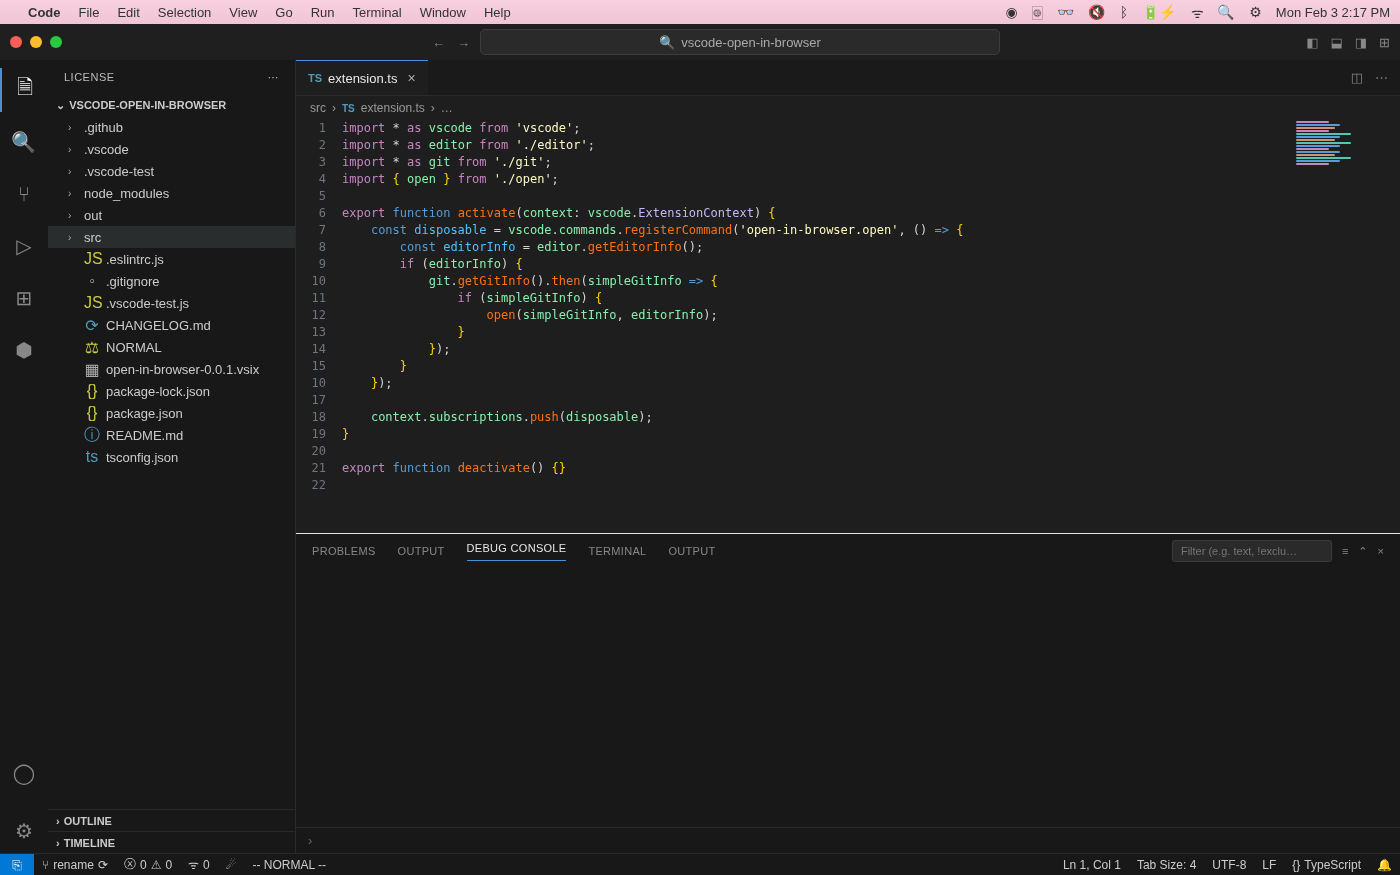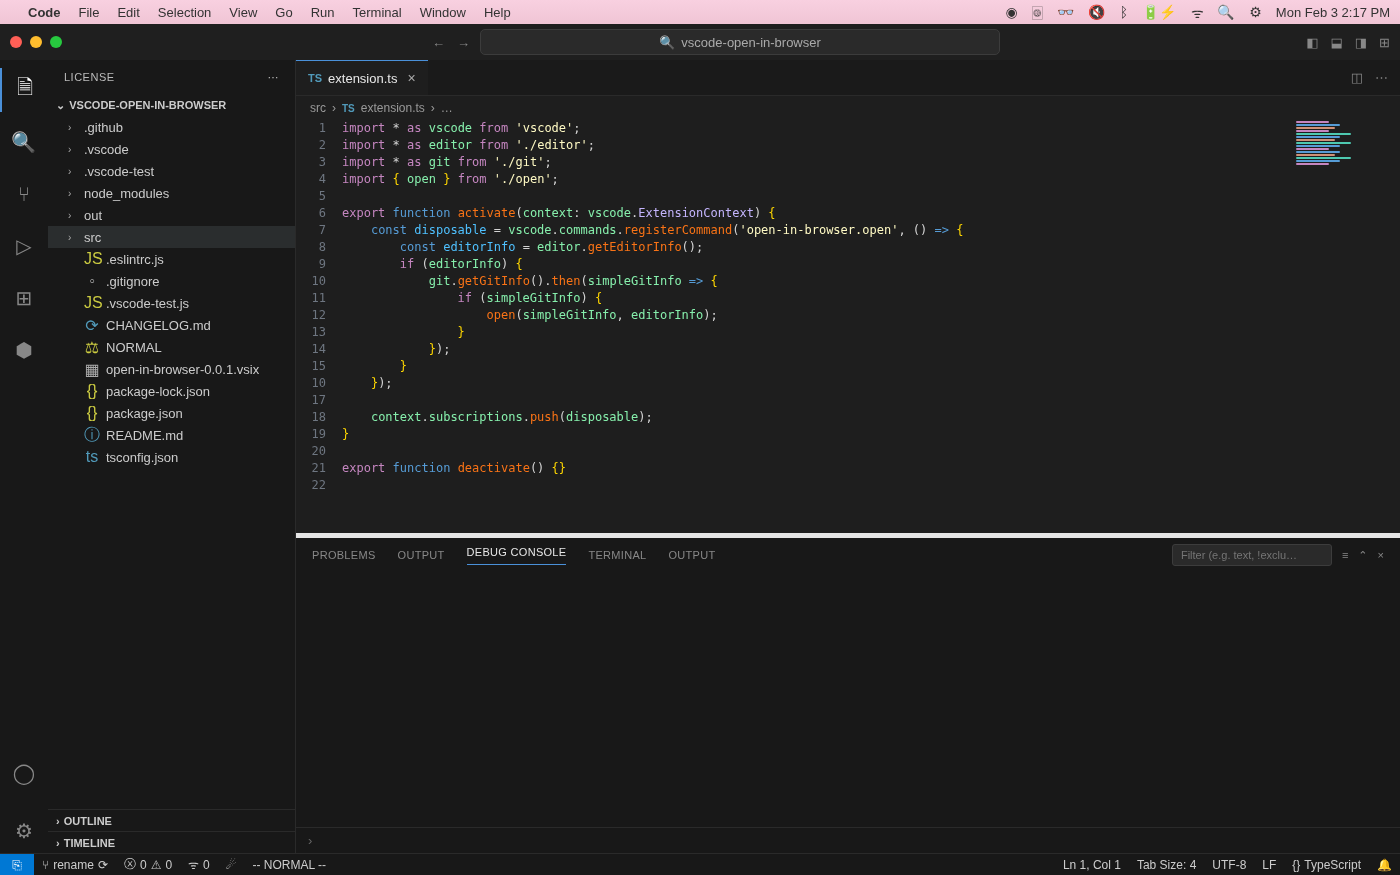--- a/index.html
+++ b/index.html
@@ -214,21 +214,21 @@
 .ty { color: #c4b5fd; }
 .str { color: #fef9c3; }
 .var { color: #86efac; }
 .cnst { color: #4fc1ff; }
 .op { color: #d4d4d4; }
 .pun { color: #ffd700; }
 
 
 .panel {
   height: 320px;
-  border-top: 5px solid #e5e5e5;
+  border-top: 1px solid #e5e5e5;
   background: #181818;
   display: flex;
   flex-direction: column;
 }
 .panel-tabs {
   height: 34px;
   display: flex;
   align-items: center;
   gap: 22px;
   padding: 0 16px;

